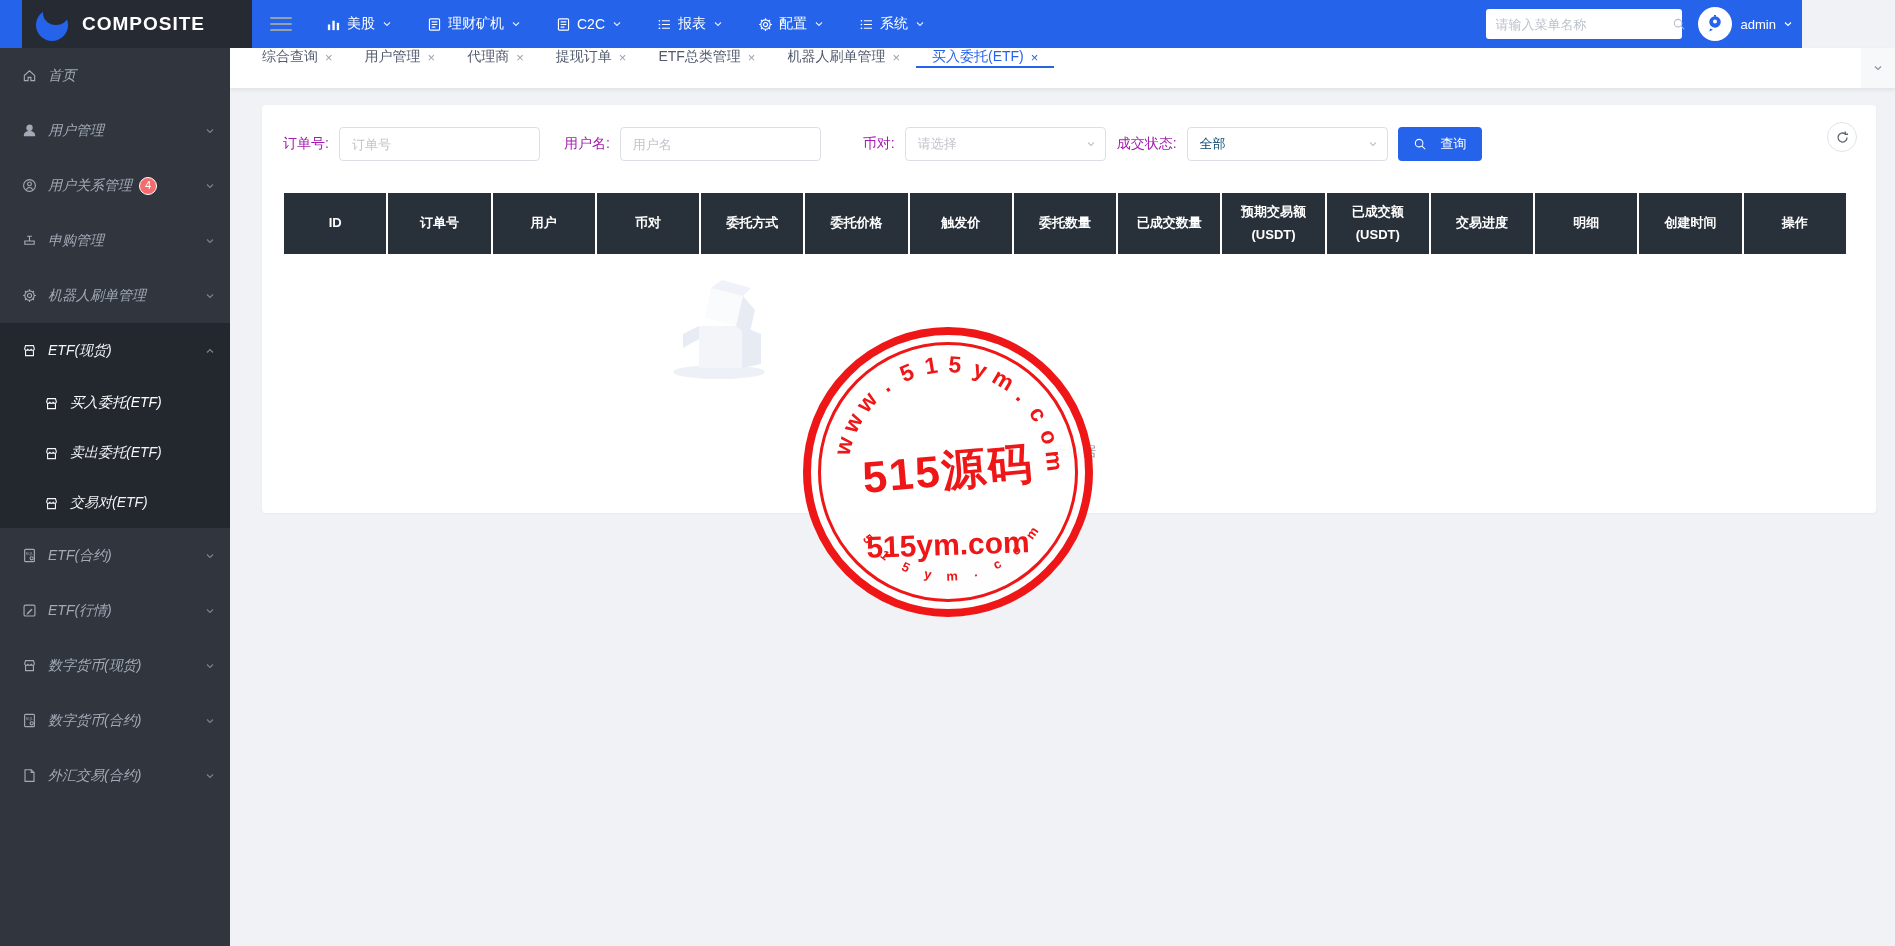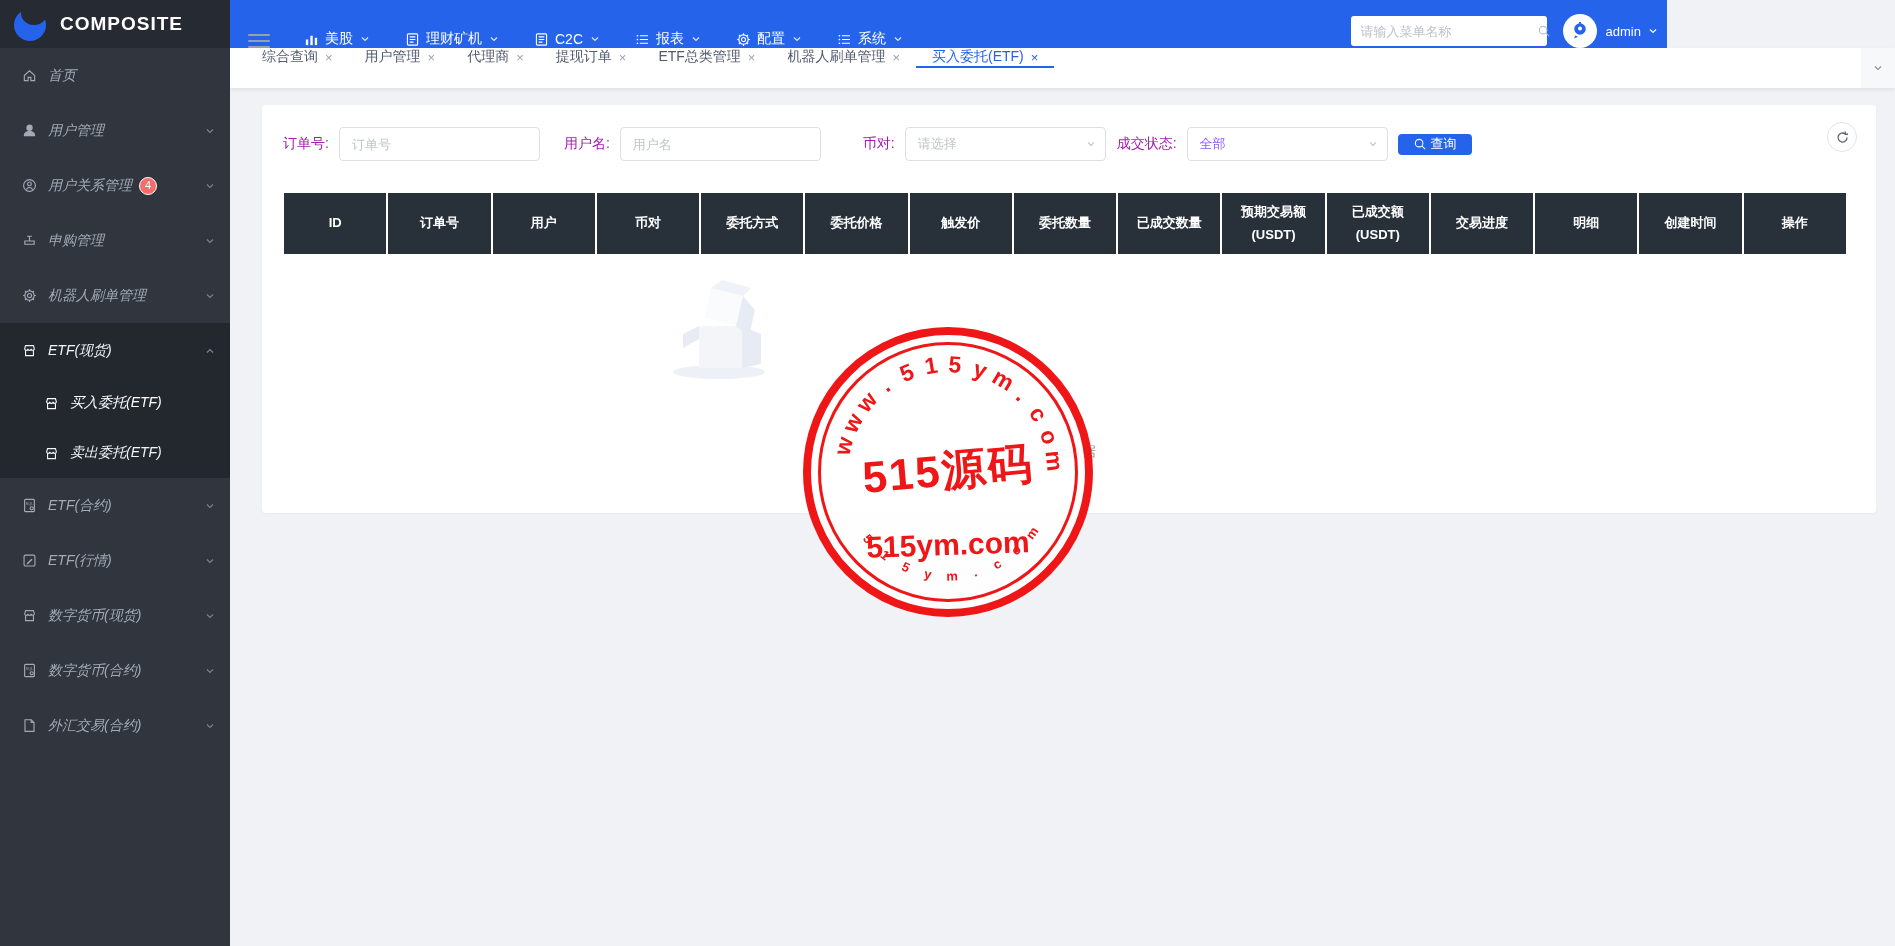--- a/index.html
+++ b/index.html
@@ -1,20 +1,20 @@
 <!DOCTYPE html>
 <html><head>
 <meta charset="utf-8">
 <style>
   * { margin:0; padding:0; box-sizing:border-box; }
   html,body { width:1895px; height:946px; overflow:hidden; }
   body { font-family:"Liberation Sans","DejaVu Sans",sans-serif; background:#f0f2f5; position:relative; }
 
   
-  .topbar { position:absolute; left:0; top:0; width:1667px; height:48px; background:#2563eb; display:flex; align-items:flex-end; z-index:30; }
+  .topbar { position:absolute; left:0; top:0; width:1802px; height:48px; background:#2563eb; display:flex; align-items:center; z-index:30;padding-left:22px; }
   .logo-block { width:230px; height:48px; background:#262a32; display:flex; align-items:center; padding-left:14px; gap:12px; flex:0 0 auto; }
   .crescent { width:34px; height:34px; position:relative; flex:0 0 auto; }
   .crescent .c1 { position:absolute; left:0; top:2px; width:32px; height:32px; border-radius:50%; background:#2563eb; }
   .crescent .c2 { position:absolute; left:7px; top:-6px; width:26px; height:24px; border-radius:50%; background:#262a32; }
   .logo-text { color:#fff; font-weight:800; font-size:19px; letter-spacing:1px; }
   .hamburger { margin-left:18px; width:22px; display:flex; flex-direction:column; gap:4px; cursor:pointer; }
   .hamburger i { display:block; height:2px; background:#97a0ad; border-radius:1px; }
   .nav-menus { display:flex; align-items:center; margin-left:34px; gap:34px; }
   .nav-item { display:flex; align-items:center; gap:6px; color:#fff; font-size:14px; cursor:pointer; white-space:nowrap; }
   .nav-item .ic svg { display:block; }
@@ -49,24 +49,24 @@
   .tab-more { position:absolute; right:0; top:0; width:34px; height:40px; background:#f7f8fa; display:flex; align-items:center; justify-content:center; color:#8b919c; cursor:pointer; }
 
   
   .card { position:absolute; left:262px; top:105px; width:1614px; height:408px; background:#fff; border-radius:4px; box-shadow:0 1px 3px rgba(0,0,0,.04); }
   .filters { position:absolute; left:21px; top:22px; display:flex; align-items:center; }
   .f-label { font-size:14px; color:#a21caf; margin-right:10px; white-space:nowrap; }
   .f-input { width:201px; height:34px; border:1px solid #dcdfe6; border-radius:4px; padding:0 12px; font-size:13px; color:#333; outline:none; }
   .f-input::placeholder { color:#c0c4cc; }
   .f-select { width:201px; height:34px; border:1px solid #dcdfe6; border-radius:4px; padding:0 26px 0 12px; font-size:13px; display:flex; align-items:center; position:relative; cursor:pointer; background:#fff; }
   .f-select .sel-text.placeholder { color:#c0c4cc; }
-  .f-select .sel-text.value { color:#8b5cf6; }
+  .f-select .sel-text.value { color:#0c4a6e; }
   .f-select .chev { position:absolute; right:8px; color:#c0c4cc; }
   .gap24 { width:24px; } .gap42 { width:42px; } .gap11 { width:11px; }
-  .btn-query { margin-left:10px; height:21px; background:#2563eb; color:#fff; border:none; border-radius:4px; font-size:13px; padding:0 15px; display:flex; align-items:center; gap:4px; cursor:pointer; }
+  .btn-query { margin-left:10px; height:34px; background:#2563eb; color:#fff; border:none; border-radius:4px; font-size:13px; padding:0 15px; display:flex; align-items:center; gap:14px; cursor:pointer; }
   .btn-refresh { position:absolute; right:19px; top:17px; width:30px; height:30px; border-radius:50%; border:1px solid #dfe3ea; background:#fff; color:#5f6670; display:flex; align-items:center; justify-content:center; cursor:pointer; }
 
   
   .grid-table { position:absolute; left:22px; top:88px; width:1562px; }
   .grid-head { display:flex; width:100%; }
   .grid-head .th { flex:1 1 0; background:#28303a; color:#fff; font-size:13px; font-weight:bold; height:61px; display:flex; align-items:center; justify-content:center; text-align:center; line-height:1.7; padding:4px 6px; border-right:2px solid #fff; }
   .grid-head .th:last-child { border-right:none; }
 
   
   .empty-illus { position:absolute; left:664px; top:276px; z-index:1; }
@@ -308,20 +308,28 @@
         </span>
         <span class="s-label">买入委托(ETF)</span>
       </div>
       <div class="side-item side-child">
         <span class="ic">
           <svg width="15" height="15" viewBox="0 0 16 16" fill="none" stroke="currentColor" stroke-width="1.2">
             <path d="M2.8 6.2 3.8 2.8h8.4l1 3.4M2.8 6.2c0 1 .8 1.7 1.7 1.7s1.7-.7 1.7-1.7c0 1 .8 1.7 1.8 1.7s1.8-.7 1.8-1.7c0 1 .8 1.7 1.7 1.7s1.7-.7 1.7-1.7M3.8 8.2v5.2h8.4V8.2"></path>
           </svg>
         </span>
         <span class="s-label">卖出委托(ETF)</span>
+      </div>
+      <div class="side-item side-child">
+        <span class="ic">
+          <svg width="15" height="15" viewBox="0 0 16 16" fill="none" stroke="currentColor" stroke-width="1.2">
+            <path d="M2.8 6.2 3.8 2.8h8.4l1 3.4M2.8 6.2c0 1 .8 1.7 1.7 1.7s1.7-.7 1.7-1.7c0 1 .8 1.7 1.8 1.7s1.8-.7 1.8-1.7c0 1 .8 1.7 1.7 1.7s1.7-.7 1.7-1.7M3.8 8.2v5.2h8.4V8.2"></path>
+          </svg>
+        </span>
+        <span class="s-label">交易对(ETF)</span>
       </div>
     </div>
     <div class="side-item">
       <span class="ic">
         <svg width="15" height="15" viewBox="0 0 16 16" fill="none" stroke="currentColor" stroke-width="1.2">
           <rect x="2.8" y="1.5" width="10.4" height="13" rx="1"></rect>
           <text x="8" y="7.2" font-size="4.2" text-anchor="middle" fill="currentColor" stroke="none" font-family="inherit">SQL</text>
           <circle cx="10.3" cy="11" r="1.7"></circle>
         </svg>
       </span>

